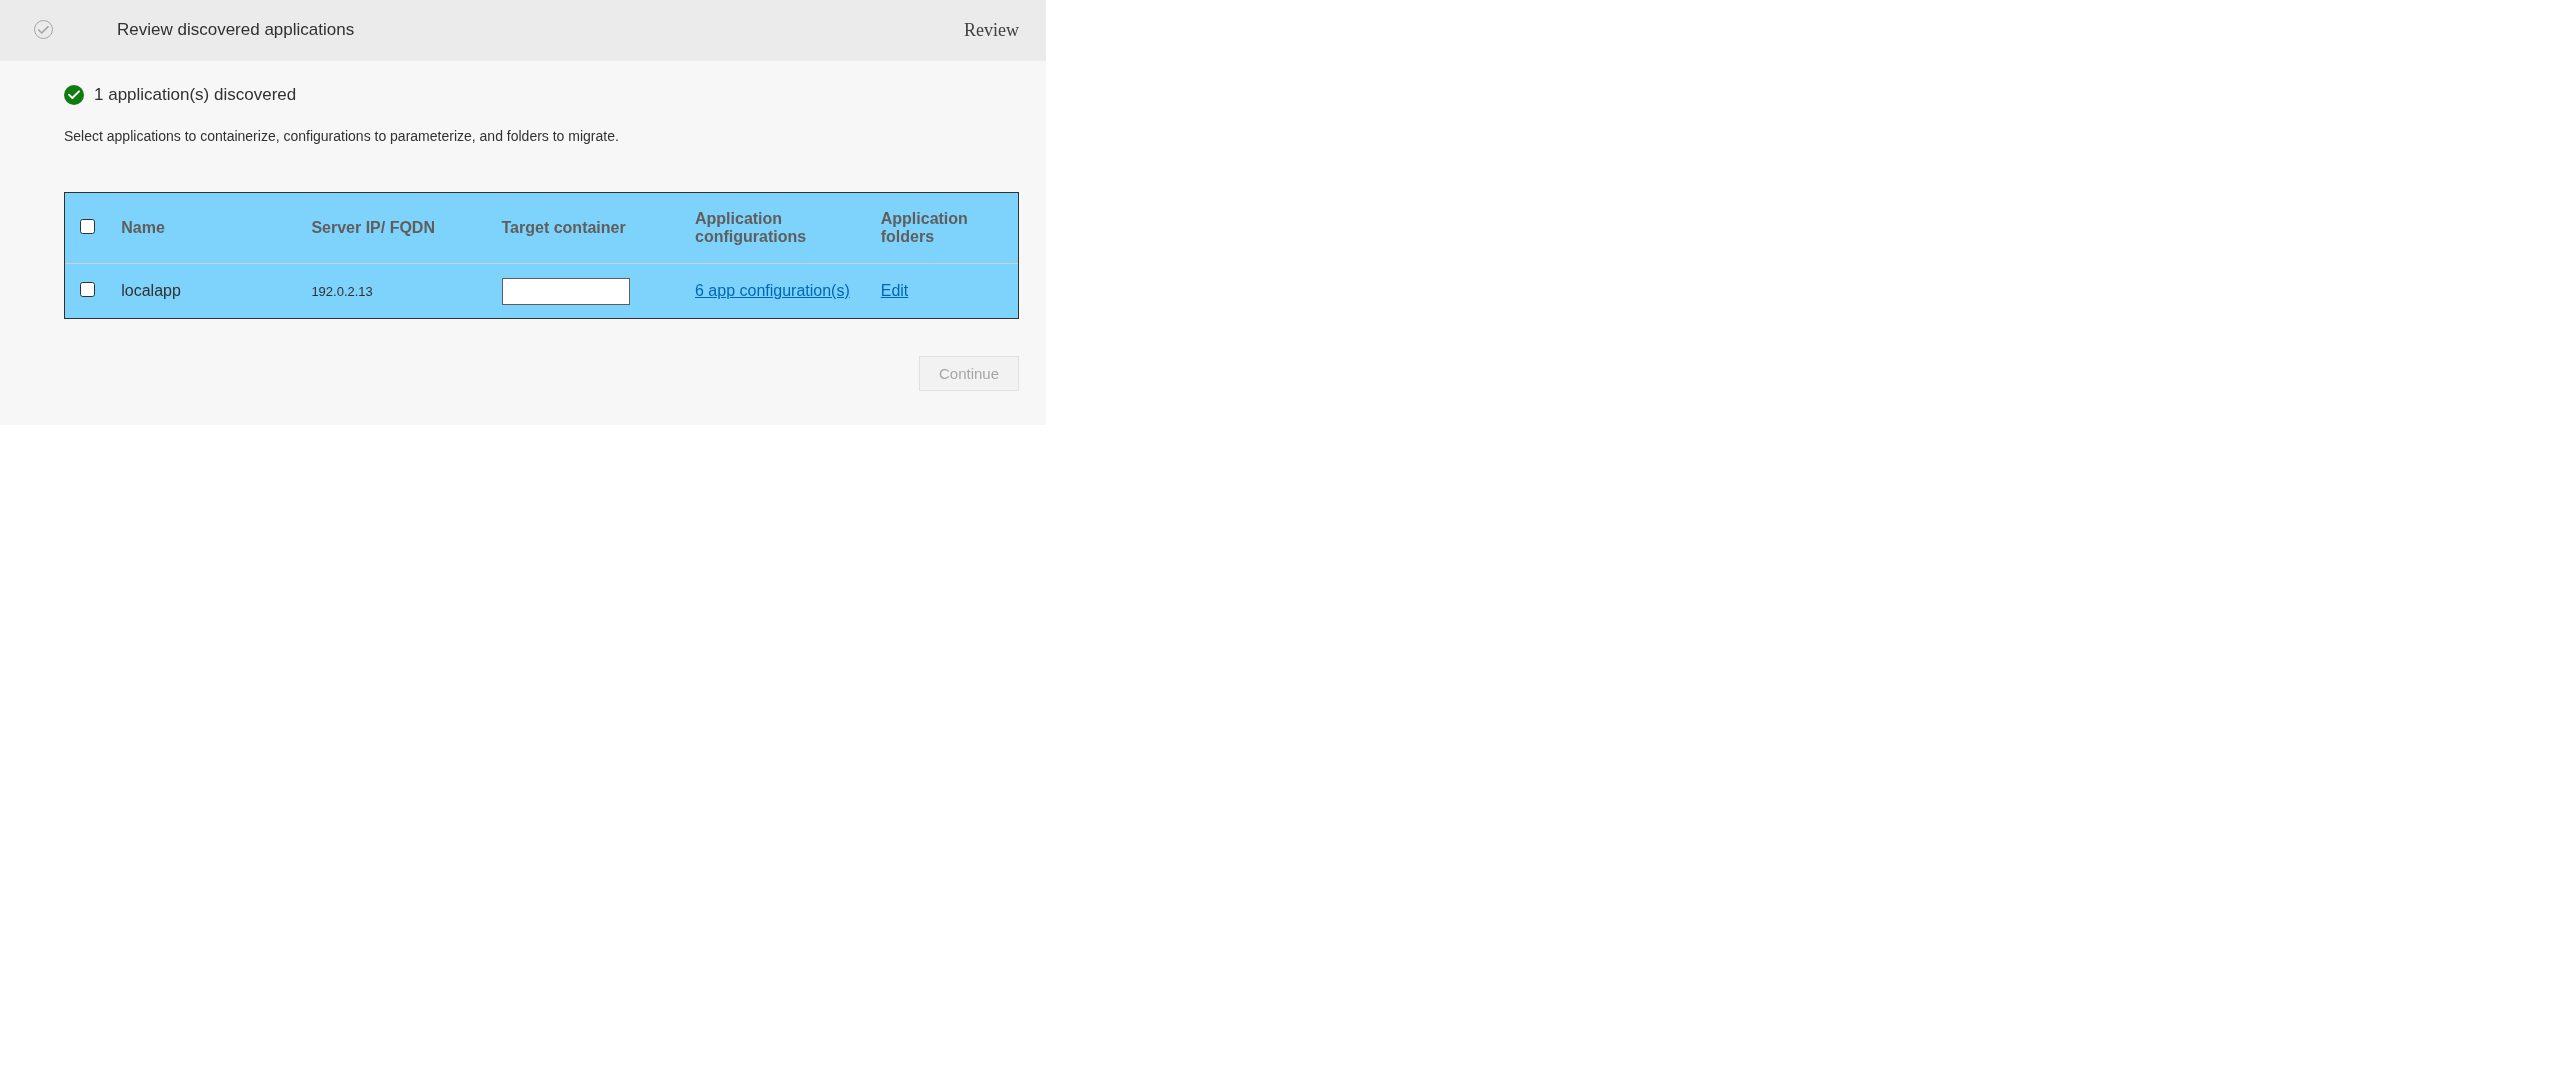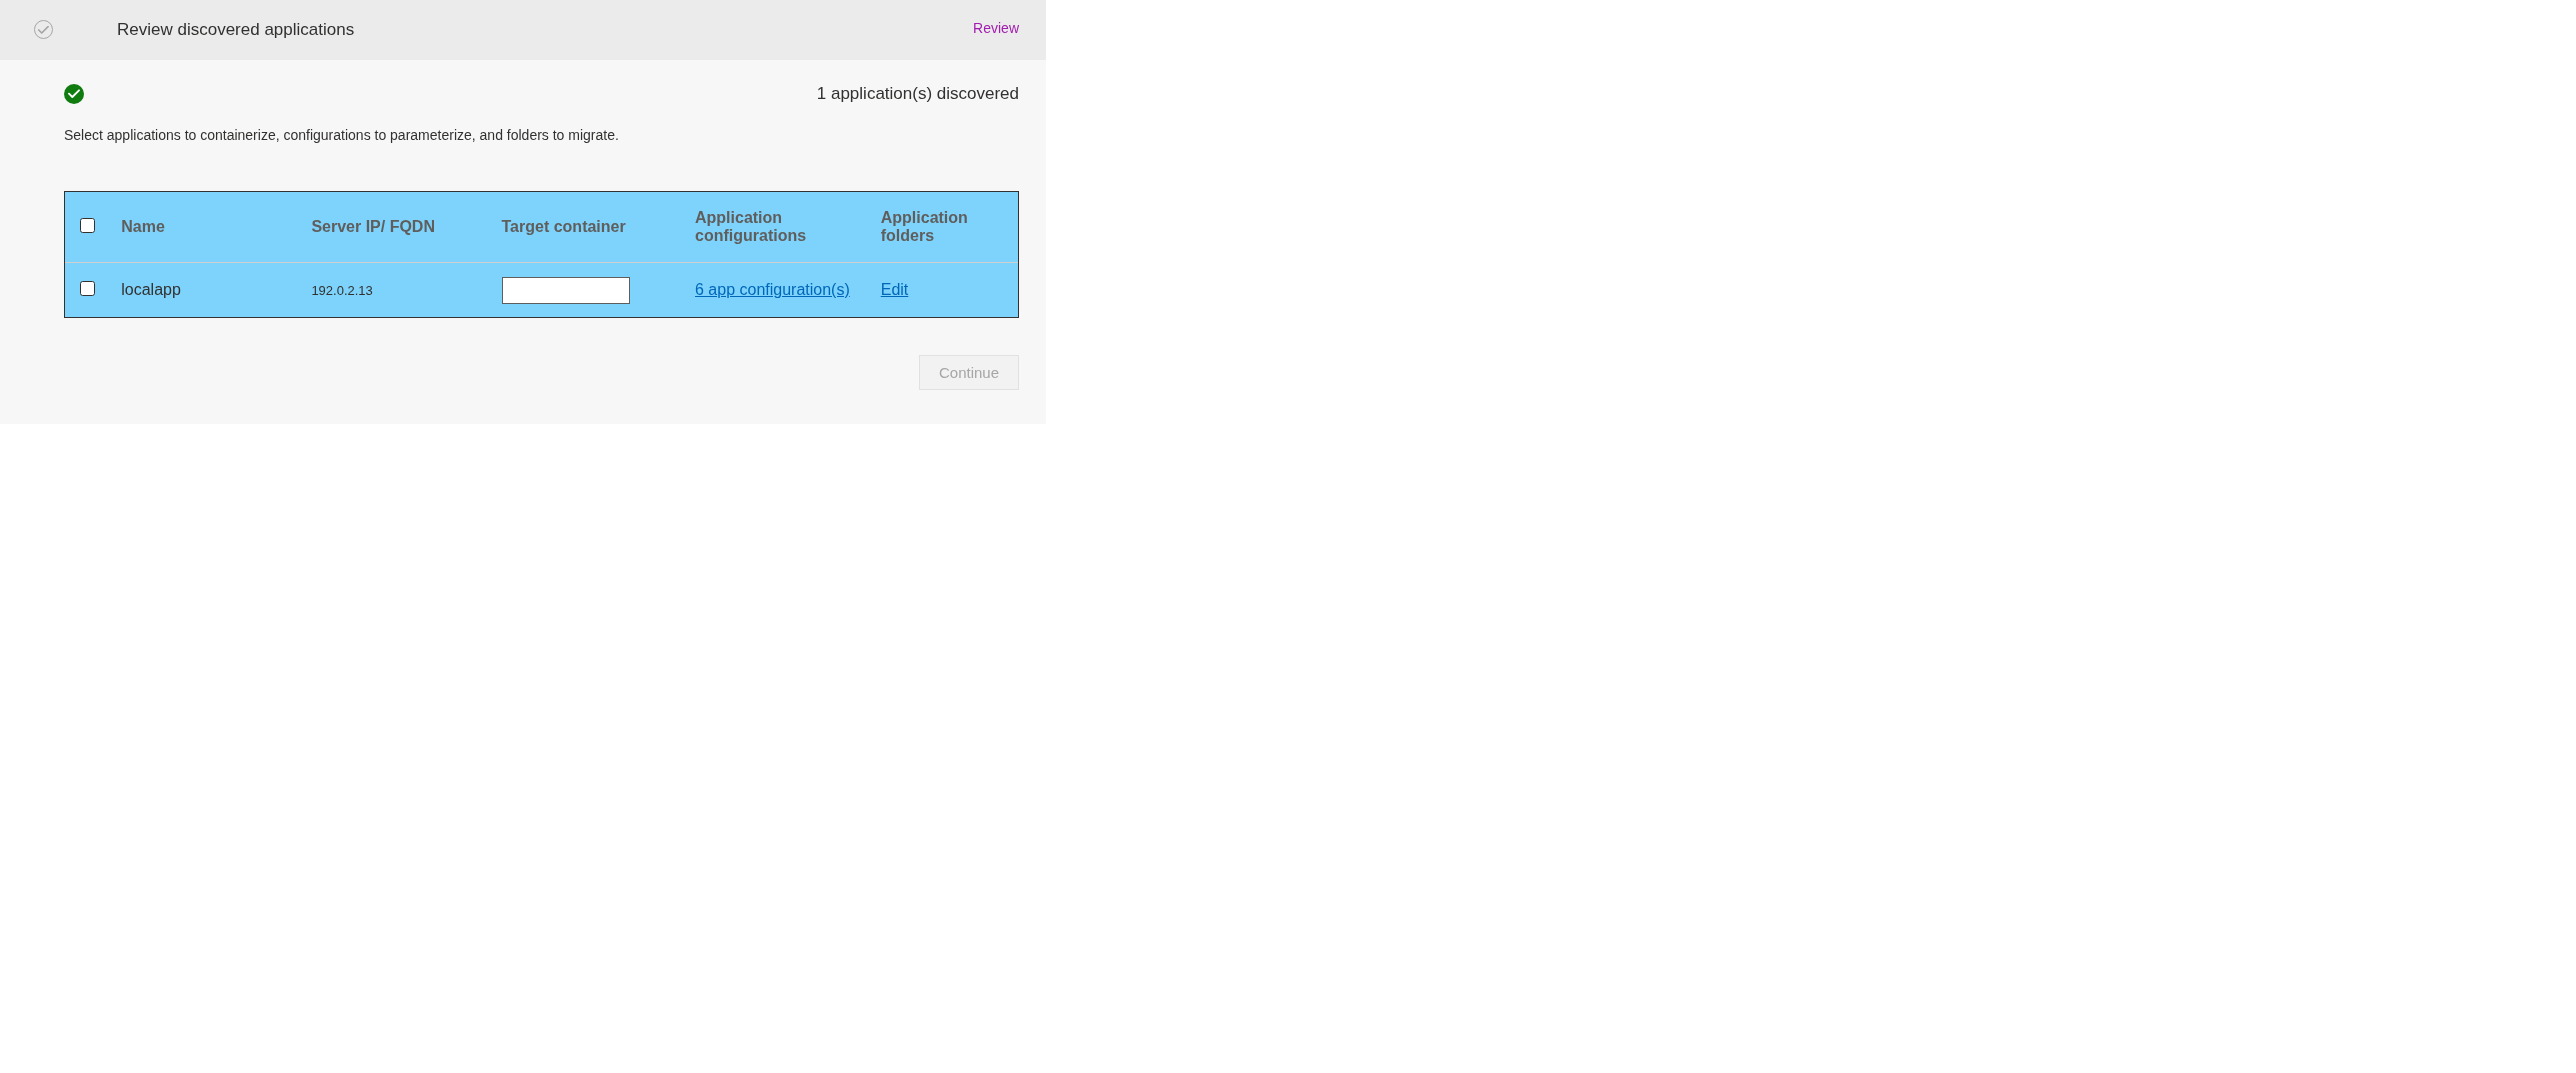--- a/index.html
+++ b/index.html
@@ -37,33 +37,33 @@
       width: 10.8px;
       height: 8px;
     }
     .header-title {
       font-size: 17px;
       font-weight: 400;
       color: #323130;
       flex: 1;
     }
     .header-link {
-      color: #a21caf;
-      font-size: 14px;
-      cursor: pointer;
+      color: #404040;
+      font-size: 18px;
+      cursor: pointer;
+      font-family: Liberation Serif, serif;
     }
     .content {
       background: #f7f7f7;
       padding: 23.6px 27px 34px 64px;
     }
     .status-row {
       display: flex;
       align-items: center;
       margin-bottom: 23.6px;
-      justify-content: space-between;
     }
     .status-icon {
       width: 20px;
       height: 20px;
       border-radius: 50%;
       background: #107c10;
       display: flex;
       align-items: center;
       justify-content: center;
       margin-right: 10px;

